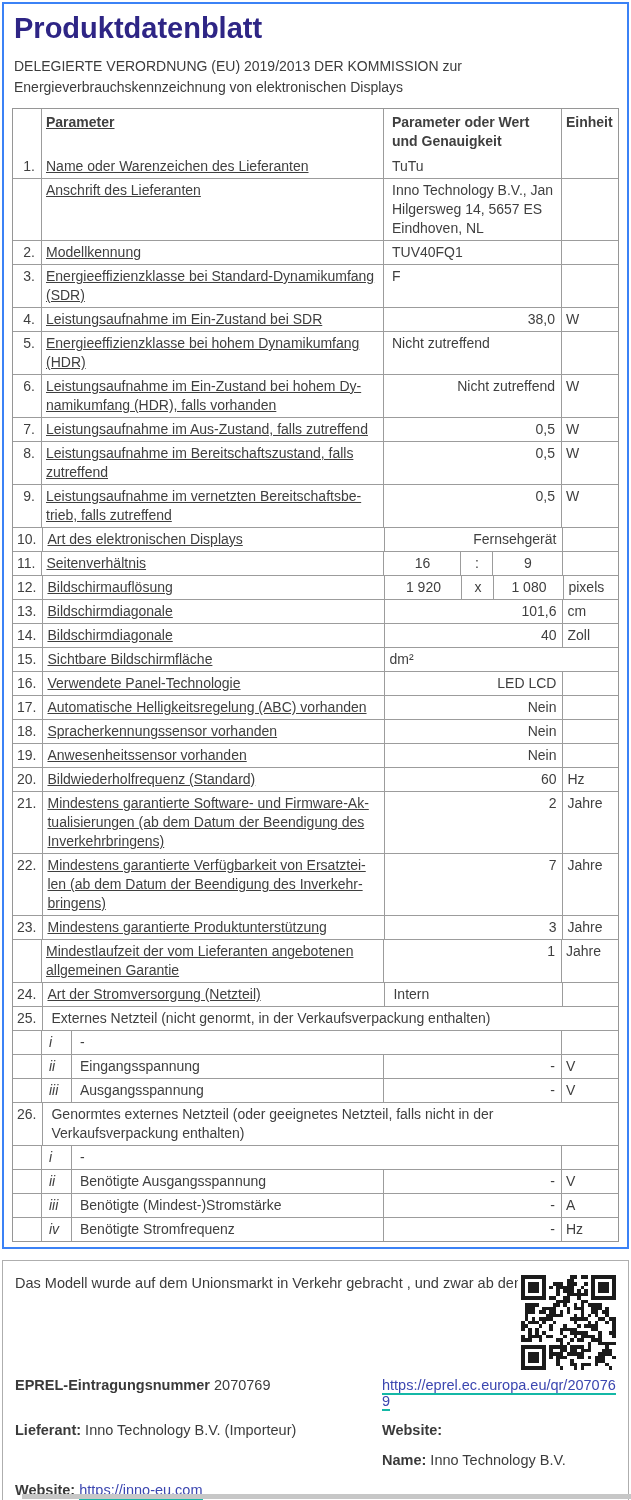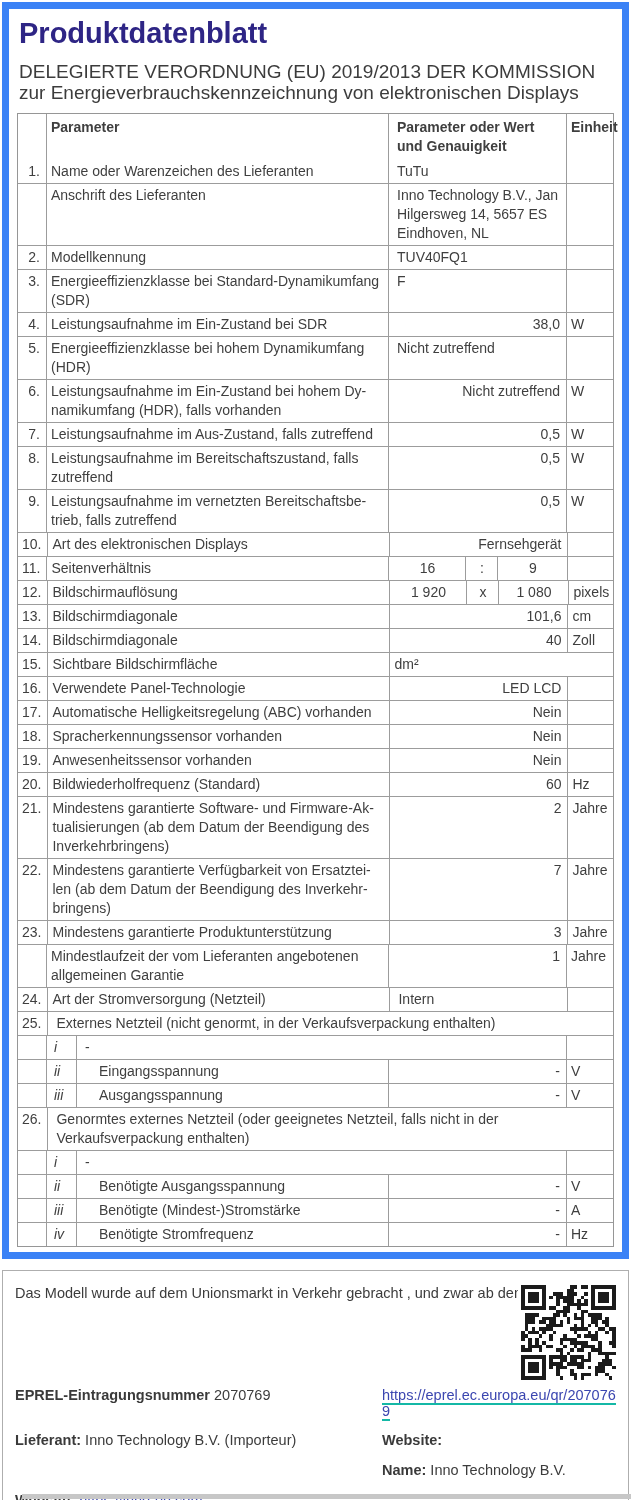--- a/index.html
+++ b/index.html
@@ -1,36 +1,36 @@
 <!DOCTYPE html>
 <html><head>
 <meta charset="utf-8">
 <style>
   html,body{margin:0;padding:0;background:#fff;}
   body{font-family:"Liberation Sans","DejaVu Sans",sans-serif;color:#3d3d3d;}
   .page{position:relative;width:631px;height:1500px;background:#fff;overflow:hidden;}
 
-  .box-top{margin:2px 2px 0 2px;border:7px solid #3b82f6;padding:7px 8px 5px 8px;box-sizing:border-box;}
+  .box-top{margin:2px 2px 0 2px;border:2px solid #3b82f6;padding:7px 8px 5px 8px;box-sizing:border-box;}
   .page-title{font-size:29px;font-weight:bold;color:#2e2585;margin:1px 0 11px 2px;letter-spacing:0;}
-  .subtitle{font-size:19px;line-height:21px;color:#3c3c3c;margin:0 0 10px 2px;max-width:600px;}
+  .subtitle{font-size:14px;line-height:21px;color:#3c3c3c;margin:0 0 10px 2px;max-width:600px;}
 
   
   .spec-table{border:1px solid #969696;border-bottom:1px solid #969696;font-size:14px;line-height:19px;color:#3f3f3f;}
   .trow{display:flex;align-items:stretch;border-top:1px solid #9c9c9c;}
   .trow:first-child{border-top:none;}
   .cell{box-sizing:border-box;padding:2px 4px 2px 4px;border-left:1px solid #9c9c9c;}
   .cell:first-child{border-left:none;}
   .c-num{flex:0 0 28px;text-align:right;padding-right:6px;}
-  .c-param{flex:0 0 342px;padding-right:6px;}
+  .c-param{flex:0 0 342px;padding-right:6px;text-decoration:underline;}
   .c-val{flex:0 0 178px;padding-left:8px;padding-right:6px;}
   .c-val.al-r{text-align:right;}
   .c-unit{flex:1 1 auto;}
   .c-rest{flex:1 1 auto;padding-left:8px;}
   .c-sub{flex:0 0 30px;font-style:italic;padding-left:7px;}
-  .c-sublabel{flex:0 0 312px;padding-left:22px;}
+  .c-sublabel{flex:0 0 312px;padding-left:8px;}
   .c-dashlabel{flex:0 0 490px;padding-left:8px;}
   .c-split{display:flex;padding:0;}
   .c-split span{display:block;box-sizing:border-box;text-align:center;padding:2px 2px;}
   .c-s1{flex:0 0 76px;}
   .c-s2{flex:0 0 32px;border-left:1px solid #9c9c9c;}
   .c-s3{flex:0 0 70px;border-left:1px solid #9c9c9c;}
   .thead .cell{font-weight:bold;padding-top:4px;padding-bottom:4px;}
 
   
   .box-bottom{position:relative;margin:11px 2px 0 2px;border:1px solid #aeaeae;padding:10px 12px 8px 12px;box-sizing:border-box;font-size:14.5px;color:#3c3c3c;min-height:340px;}

